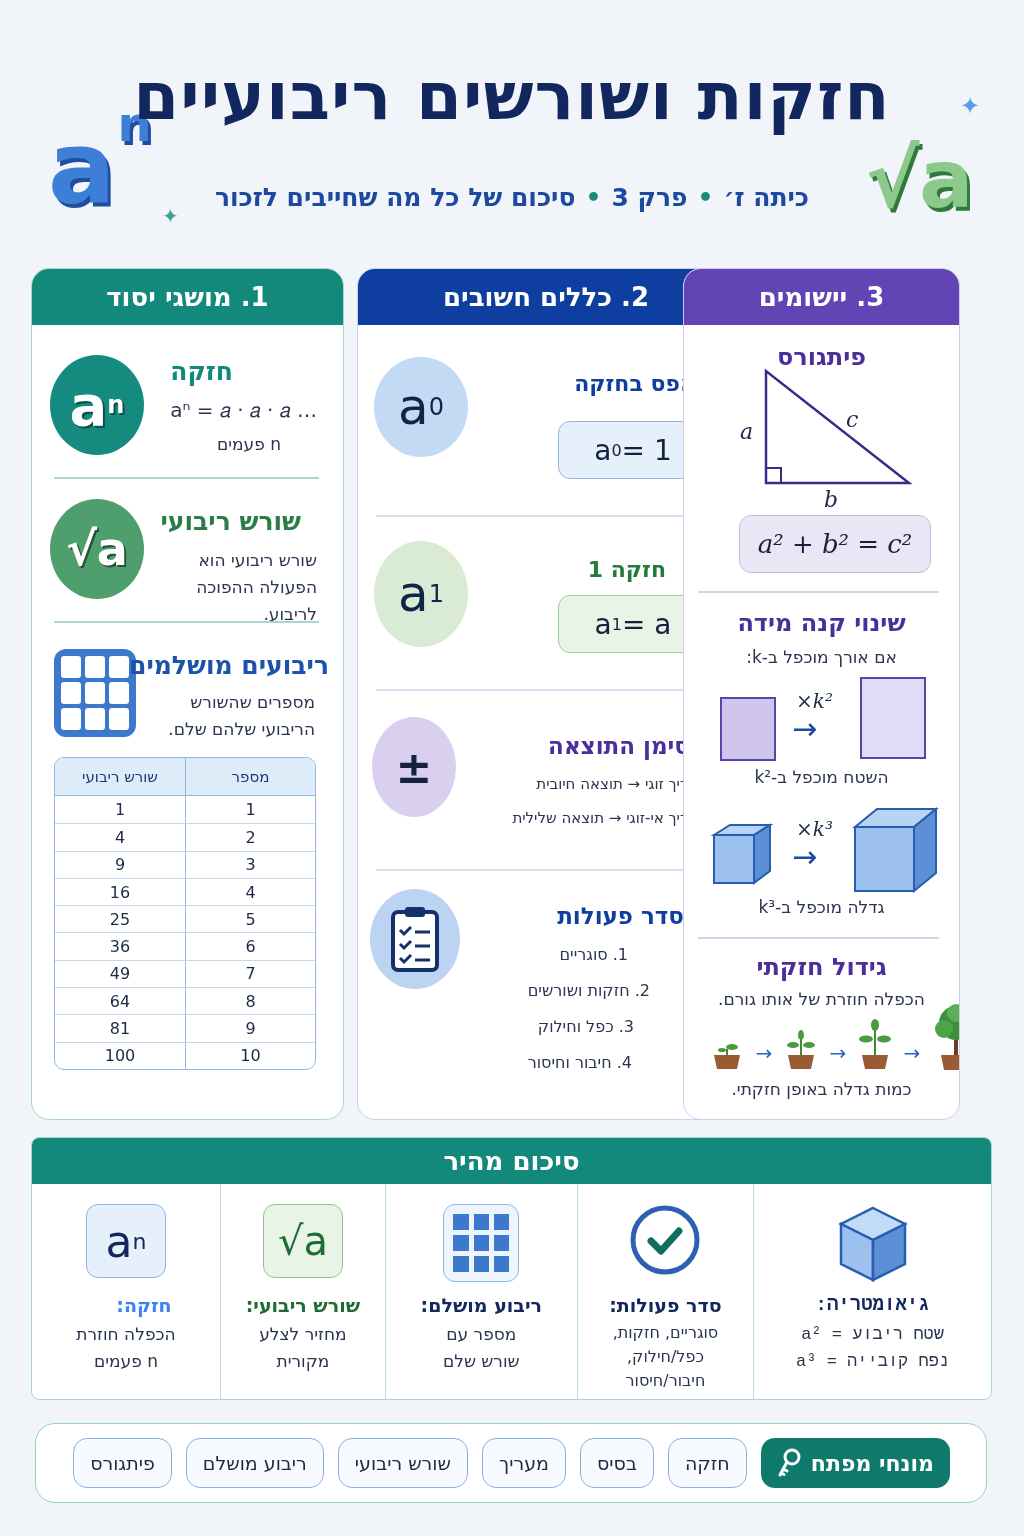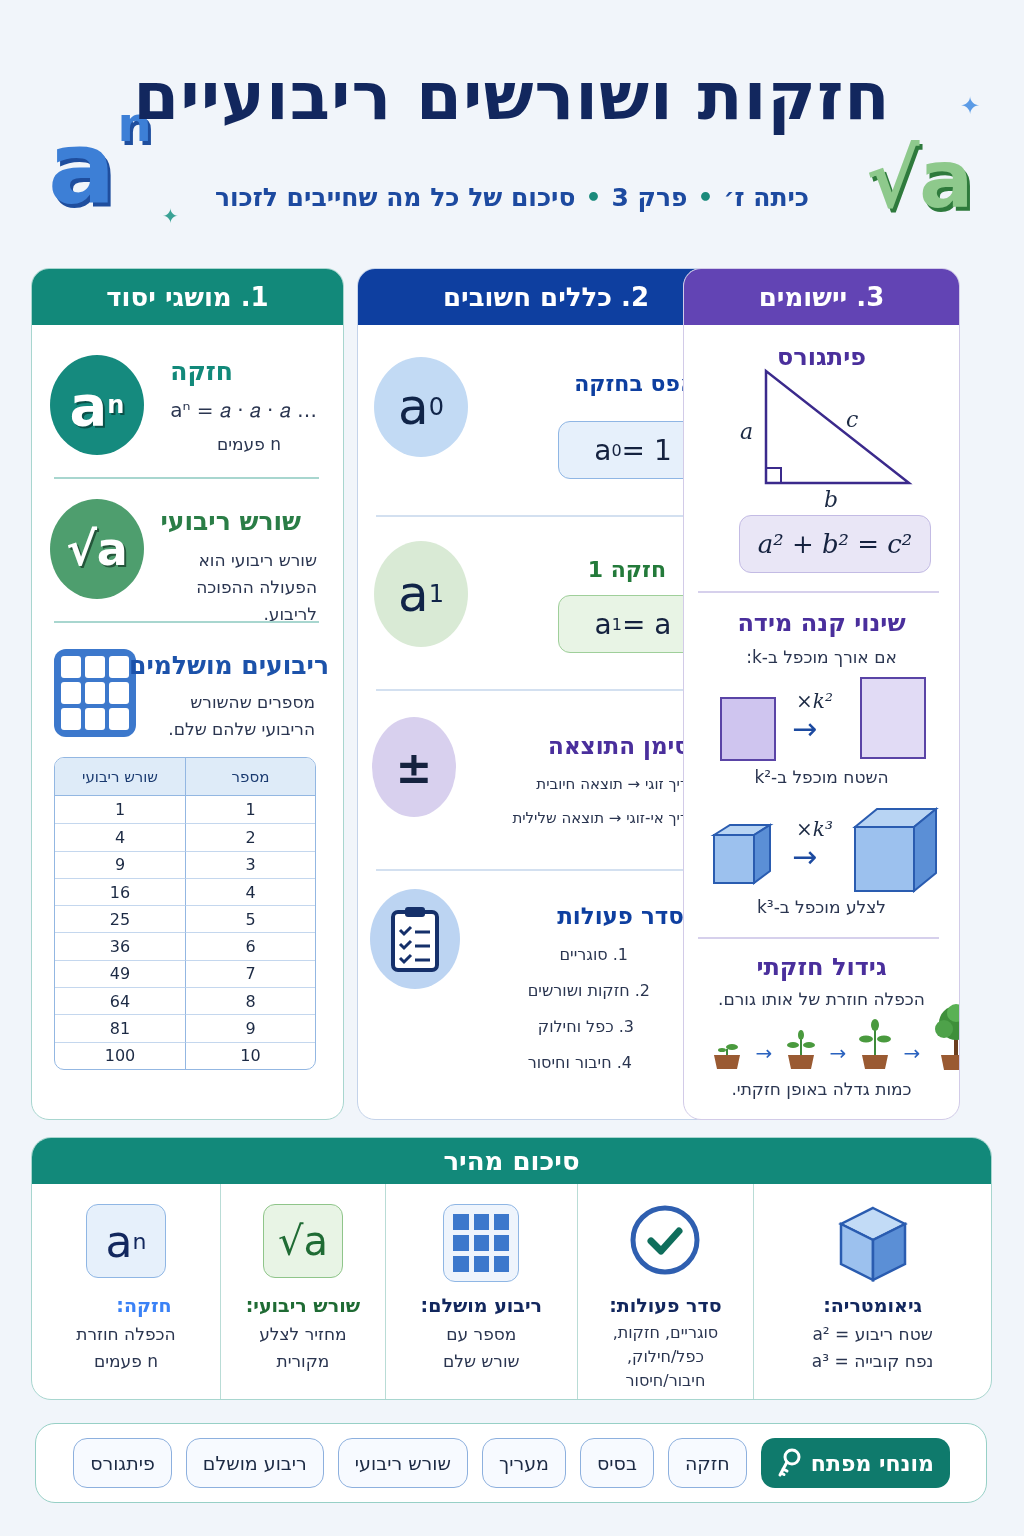--- a/index.html
+++ b/index.html
@@ -103,21 +103,21 @@
     .rule-line { position: absolute; font-size: 15px; color: #2a3550; white-space: nowrap; }
     .order-line { position: absolute; font-size: 16px; color: #2a3550; white-space: nowrap; }
 
     
     .sec-title { position: absolute; width: 100%; text-align: center; font-weight: bold; font-size: 25px; color: #4a2f9c; }
     .sec-text { position: absolute; width: 100%; text-align: center; font-size: 17px; color: #2a3550; }
 
     
     .summary {
       position: absolute; left: 31px; top: 1137px; width: 961px; height: 263px;
-      background: #fff; border: 1.5px solid #a8d6cf; border-radius: 20px; overflow: hidden;
+      background: #fff; border: 1.5px solid #a8d6cf; border-radius: 8px; overflow: hidden;
     }
     .summary-head { height: 46px; background: #12897a; color:#fff; font-weight: bold; font-size: 26px; display:flex; align-items:center; justify-content:center; }
     .sum-cols { display: flex; flex-direction: row; height: 217px; }
     .sum-col { position: relative; text-align: center; border-left: 1.5px solid #b9dcd6; }
     .sum-col:last-child { border-left: none; }
     .sum-icon { position: absolute; left: 50%; transform: translateX(-50%); top: 20px; }
     .sum-label { position: absolute; top: 110px; width: 100%; font-weight: bold; font-size: 19px; }
     .sum-text { position: absolute; top: 137px; width: 100%; font-size: 17px; color: #2a3550; line-height: 27px; }
 
     
@@ -319,21 +319,21 @@
     <path d="M44 14 L60 4 L60 50 L44 62 Z" fill="#5b8fd6" stroke="#2a5cb0" stroke-width="2"></path>
     <rect x="4" y="14" width="40" height="48" fill="#9cc1ee" stroke="#2a5cb0" stroke-width="2"></rect>
   </svg>
   <div class="abs ital" style="left:112px; top:548px; font-size:20px; direction:ltr;">×k³</div>
   <div class="abs" style="left:108px; top:570px; color:#1c4aa0; font-size:30px; direction:ltr;">→</div>
   <svg class="abs" style="left:168px; top:536px;" width="88" height="88" viewBox="0 0 88 88">
     <path d="M3 22 L25 4 L84 4 L62 22 Z" fill="#b8d4f3" stroke="#2a5cb0" stroke-width="2"></path>
     <path d="M62 22 L84 4 L84 68 L62 86 Z" fill="#5b8fd6" stroke="#2a5cb0" stroke-width="2"></path>
     <rect x="3" y="22" width="59" height="64" fill="#9cc1ee" stroke="#2a5cb0" stroke-width="2"></rect>
   </svg>
-  <div class="sec-text" style="top:628px;">לצלע מוכפל ב-k³</div>
+  <div class="sec-text" style="top:628px;">גדלה מוכפל ב-k³</div>
 
   <div class="divider" style="left:14px; right:20px; top:668px; background:#d6d0ec;"></div>
 
   <div class="sec-title" style="top:684px; font-size:24px;">גידול חזקתי</div>
   <div class="sec-text" style="top:720px;">הכפלה חוזרת של אותו גורם.</div>
   <div class="abs" style="left:26px; top:734px; width:270px; height:68px; display:flex; flex-direction:row; direction:ltr; align-items:flex-end; justify-content:space-between;">
     <svg width="34" height="34" viewBox="0 0 34 34">
         <path d="M17 18 v-6" stroke="#3e8a3a" stroke-width="2"></path>
         <ellipse cx="22" cy="10" rx="6" ry="3" fill="#4a9a3e"></ellipse>
         <ellipse cx="12" cy="13" rx="4" ry="2" fill="#4a9a3e"></ellipse>
@@ -365,21 +365,21 @@
         <path d="M9 52 h30 l-3 15 h-24 z" fill="#9a5a32"></path>
       </svg>
   </div>
   <div class="sec-text" style="top:810px;">כמות גדלה באופן חזקתי.</div>
 </section>
 
 <section class="summary">
   <div class="summary-head">סיכום מהיר</div>
   <div class="sum-cols">
 
-    <div class="sum-col" style="width:248px;">
+    <div class="sum-col" style="width:248px;font-family:Liberation Mono, monospace;">
       <svg class="sum-icon" width="72" height="80" viewBox="0 0 72 80">
         <path d="M36 4 L68 20 L36 36 L4 20 Z" fill="#c2dbf6" stroke="#2a5cb0" stroke-width="2.5"></path>
         <path d="M4 20 L36 36 L36 76 L4 60 Z" fill="#9cc1ee" stroke="#2a5cb0" stroke-width="2.5"></path>
         <path d="M68 20 L36 36 L36 76 L68 60 Z" fill="#5b8fd6" stroke="#2a5cb0" stroke-width="2.5"></path>
       </svg>
       <div class="sum-label" style="color:#12275e;">גיאומטריה:</div>
       <div class="sum-text">
           <div>שטח ריבוע = a²</div>
           <div>נפח קובייה = a³</div>
         </div>

